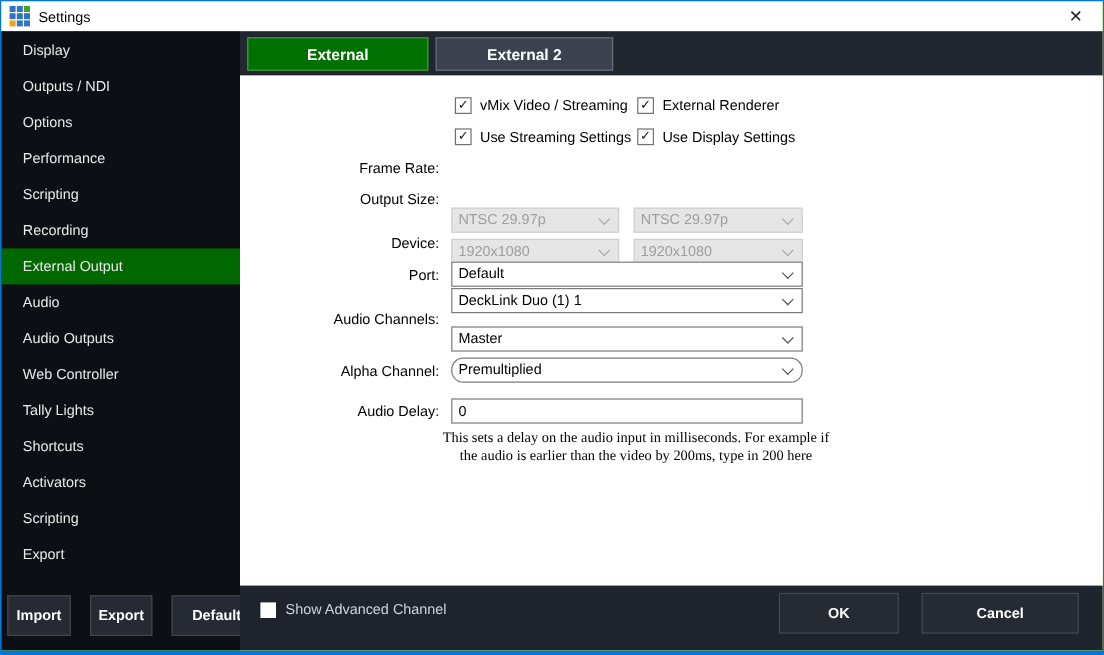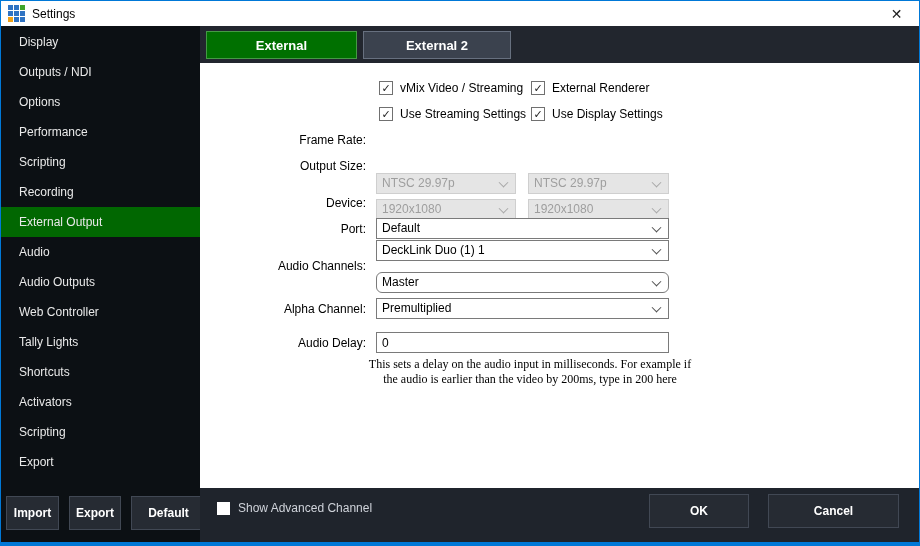--- a/index.html
+++ b/index.html
@@ -36,21 +36,21 @@
     position:absolute; left:0; top:25px; bottom:0; width:199px;
     background:#0c1014;
   }
   .nav { padding-top:1px; }
   .nav-item {
     height:30px; line-height:30px; padding-left:18px;
     color:#e9e9e9; font-size:12px; cursor:default;
   }
   .nav-item.selected { background:#016701; }
   .side-buttons {
-    position:absolute; left:5px; bottom:12px; display:flex; gap:10px;
+    position:absolute; left:5px; bottom:12px; display:flex; gap:16px;
   }
   .btn-dark {
     height:34px; background:#262b33; border:1px solid #414854;
     color:#fff; font-weight:bold; font-size:12px;
     display:flex; align-items:center; justify-content:center; cursor:default;
   }
   .btn-import { width:53px; }
   .btn-export { width:52px; }
   .btn-default { width:75px; }
 
@@ -209,27 +209,27 @@
         <i class="chev"></i>
       </div>
 
       <div class="frm-label" style="top:159px;">Port:</div>
       <div class="combo" style="left:176px; top:155px; width:293px;">
         <span>Default</span>
         <i class="chev"></i>
       </div>
 
       <div class="frm-label" style="top:196px;">Audio Channels:</div>
-      <div class="combo" style="left:176px; top:209px; width:293px;border-radius:6px;">
+      <div class="combo" style="left:176px; top:209px; width:293px;">
         <span>Master</span>
         <i class="chev"></i>
       </div>
 
       <div class="frm-label" style="top:239px;">Alpha Channel:</div>
-      <div class="combo" style="left:176px; top:235px; width:293px;">
+      <div class="combo" style="left:176px; top:235px; width:293px;border-radius:10px;">
         <span>Premultiplied</span>
         <i class="chev"></i>
       </div>
 
       <div class="frm-label" style="top:273px;">Audio Delay:</div>
       <input class="txt-input" style="left: 176px; top: 269px; width: 293px;" value="0">
 
       <div class="help-text" style="top:294px;font-family:Liberation Serif, serif;">
         <div>This sets a delay on the audio input in milliseconds. For example if</div>
         <div>the audio is earlier than the video by 200ms, type in 200 here</div>

